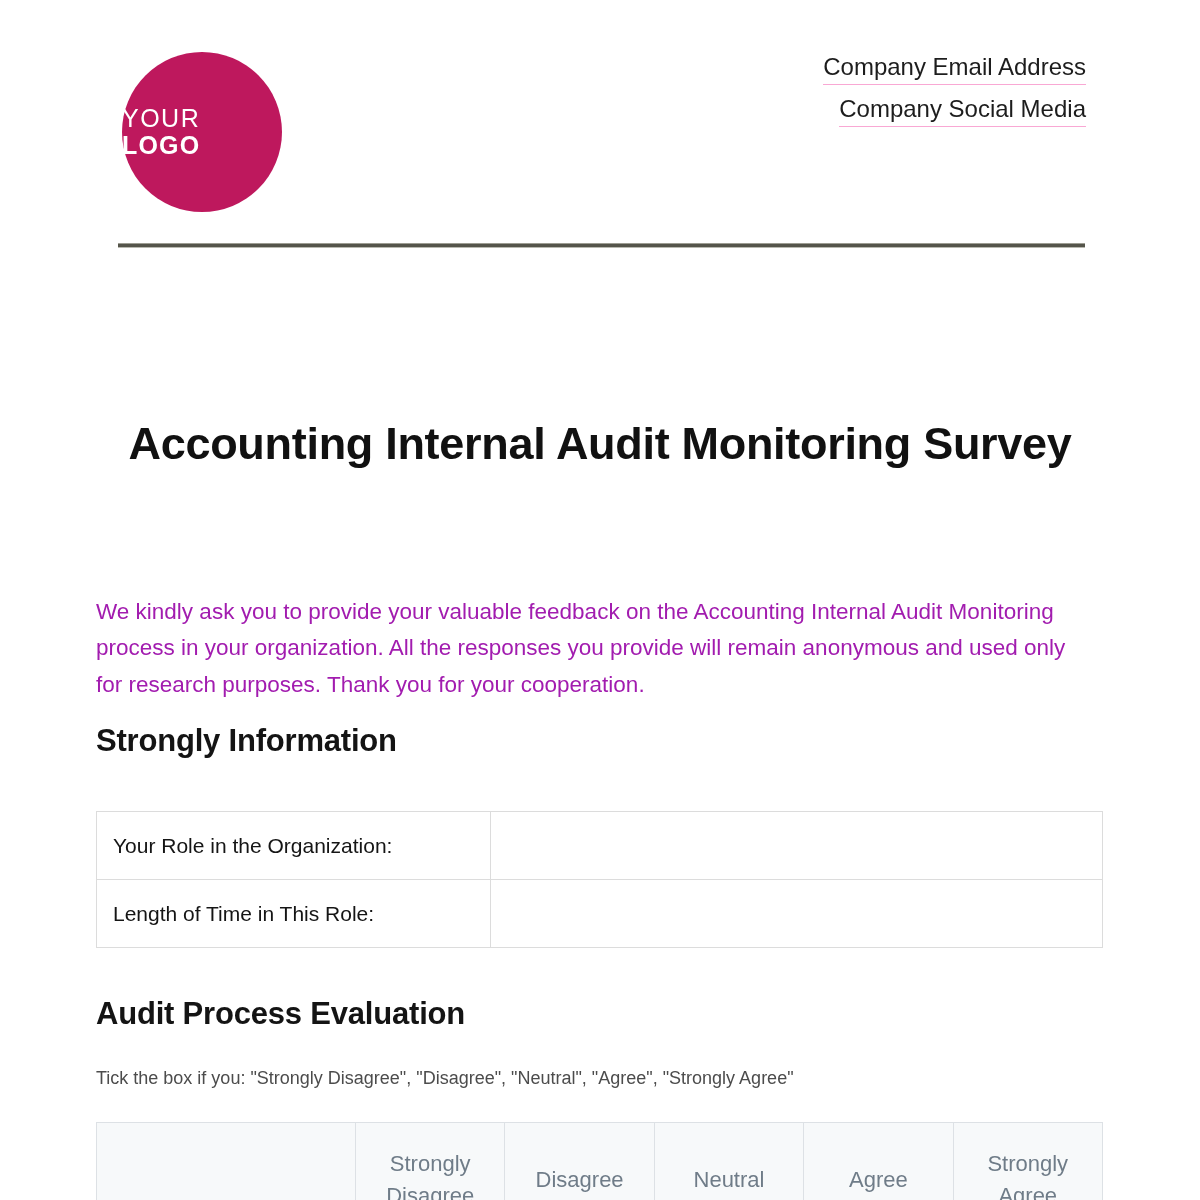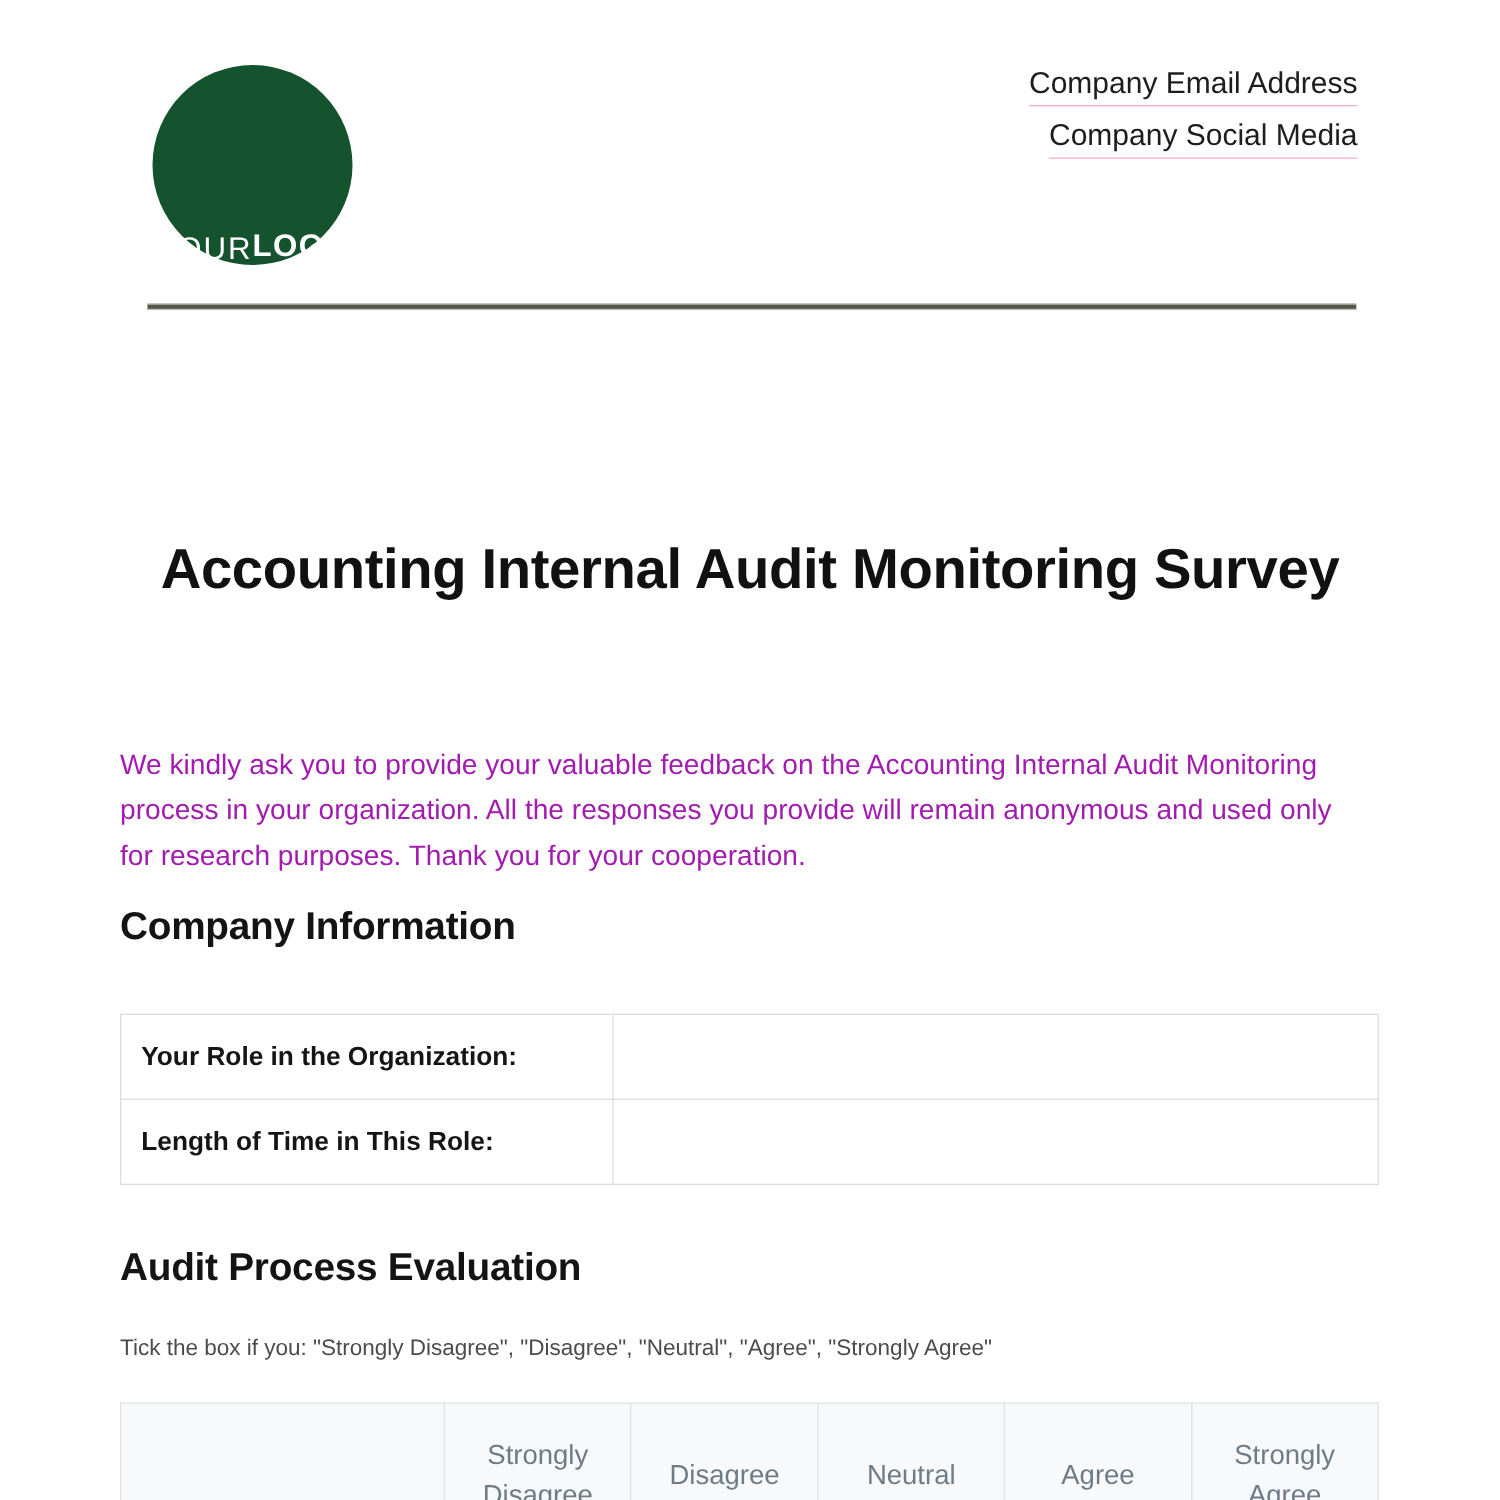--- a/index.html
+++ b/index.html
@@ -28,24 +28,24 @@
     height: 200px;
     display: flex;
     align-items: flex-start;
     justify-content: space-between;
   }
 
   .logo {
     width: 160px;
     height: 160px;
     border-radius: 50%;
-    background: #14532d;
+    background: #be185d;
     display: flex;
-    flex-direction: row;
-    align-items: flex-end;
+    flex-direction: column;
+    align-items: flex-start;
     justify-content: center;
     margin-top: 22px;
     margin-left: 26px;
     flex: none;
   }
   .logo-line-1 {
     color: #ffffff;
     font-size: 25px;
     font-weight: 400;
     letter-spacing: 1.5px;
@@ -84,21 +84,21 @@
     height: 5px;
     background: #55554b;
     border-top: 1px solid #9d9d93;
     border-bottom: 1px solid #b9b9b0;
   }
 
   
   .doc-title {
     position: absolute;
     left: 96px;
-    top: 426px;
+    top: 415px;
     width: 1008px;
     text-align: center;
     font-size: 45px;
     font-weight: 700;
     color: #111111;
     line-height: 1.28;
     letter-spacing: -0.3px;
   }
 
   
@@ -145,21 +145,21 @@
   .info-table td {
     border: 1px solid #dcdcdc;
     height: 68px;
     padding: 0 16px;
     vertical-align: middle;
     background: #ffffff;
   }
   .info-table td.label-cell {
     width: 394px;
     font-size: 21px;
-    font-weight: 700;
+    font-weight: 400;
     color: #151515;
   }
   .info-table td.value-cell {
     width: 612px;
   }
 
   
   .likert-table {
     position: absolute;
     left: 96px;
@@ -205,21 +205,21 @@
     </div>
 
   </div>
 
   <div class="header-rule"></div>
 
   <h1 class="doc-title">Accounting Internal Audit Monitoring Survey</h1>
 
   <p class="intro">We kindly ask you to provide your valuable feedback on the Accounting Internal Audit Monitoring process in your organization. All the responses you provide will remain anonymous and used only for research purposes. Thank you for your cooperation.</p>
 
-  <h2 class="section-heading" id="heading-personal">Company Information</h2>
+  <h2 class="section-heading" id="heading-personal">Strongly Information</h2>
 
   <table class="info-table">
     <tbody>
       <tr>
         <td class="label-cell">Your Role in the Organization:</td>
         <td class="value-cell"></td>
       </tr>
       <tr>
         <td class="label-cell">Length of Time in This Role:</td>
         <td class="value-cell"></td>

